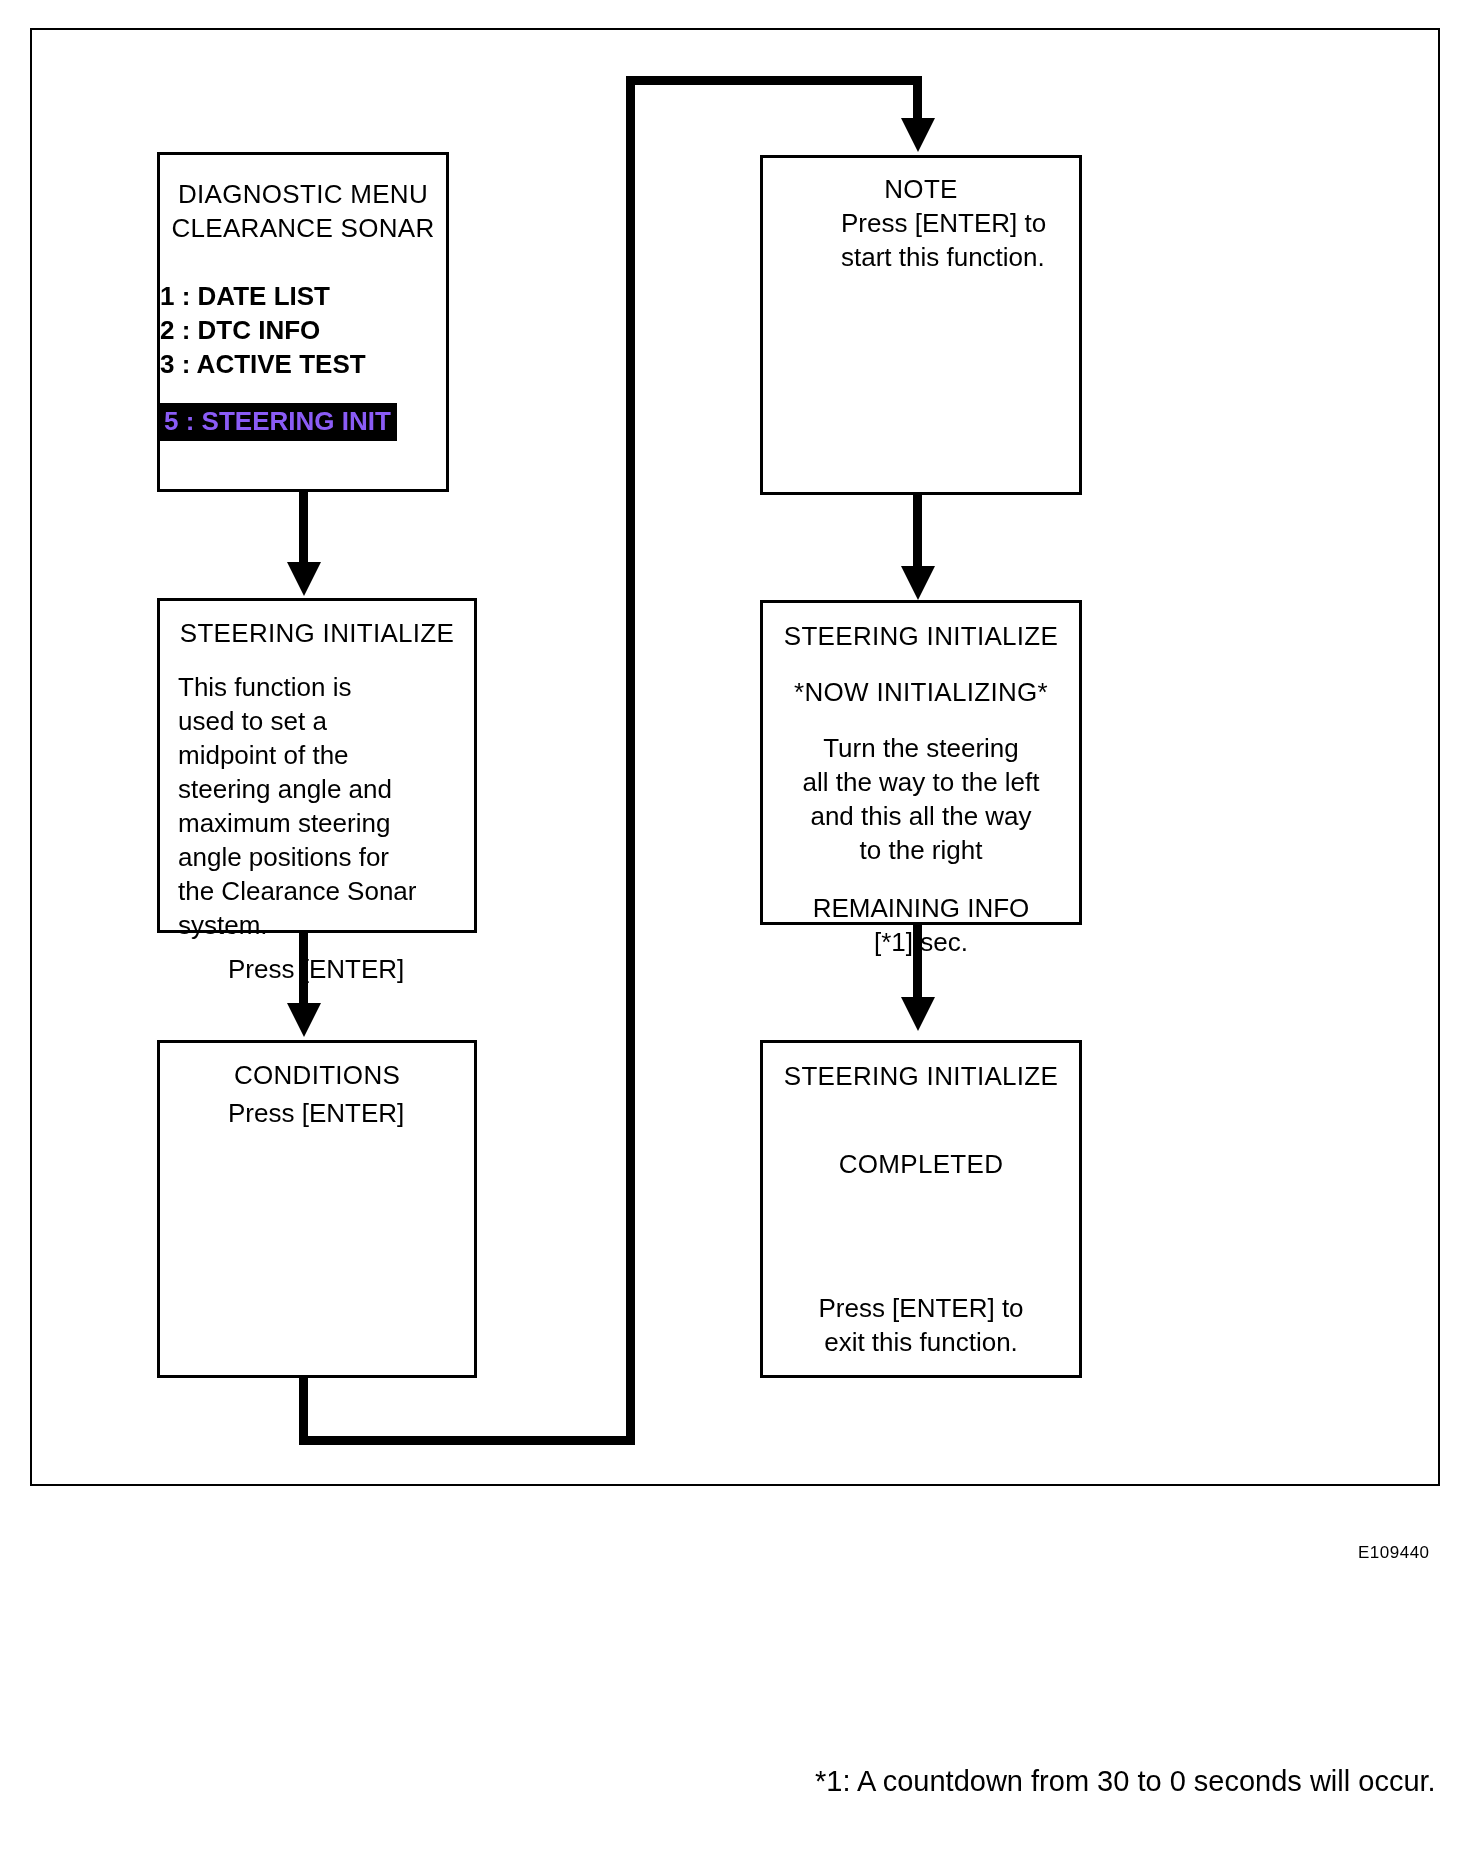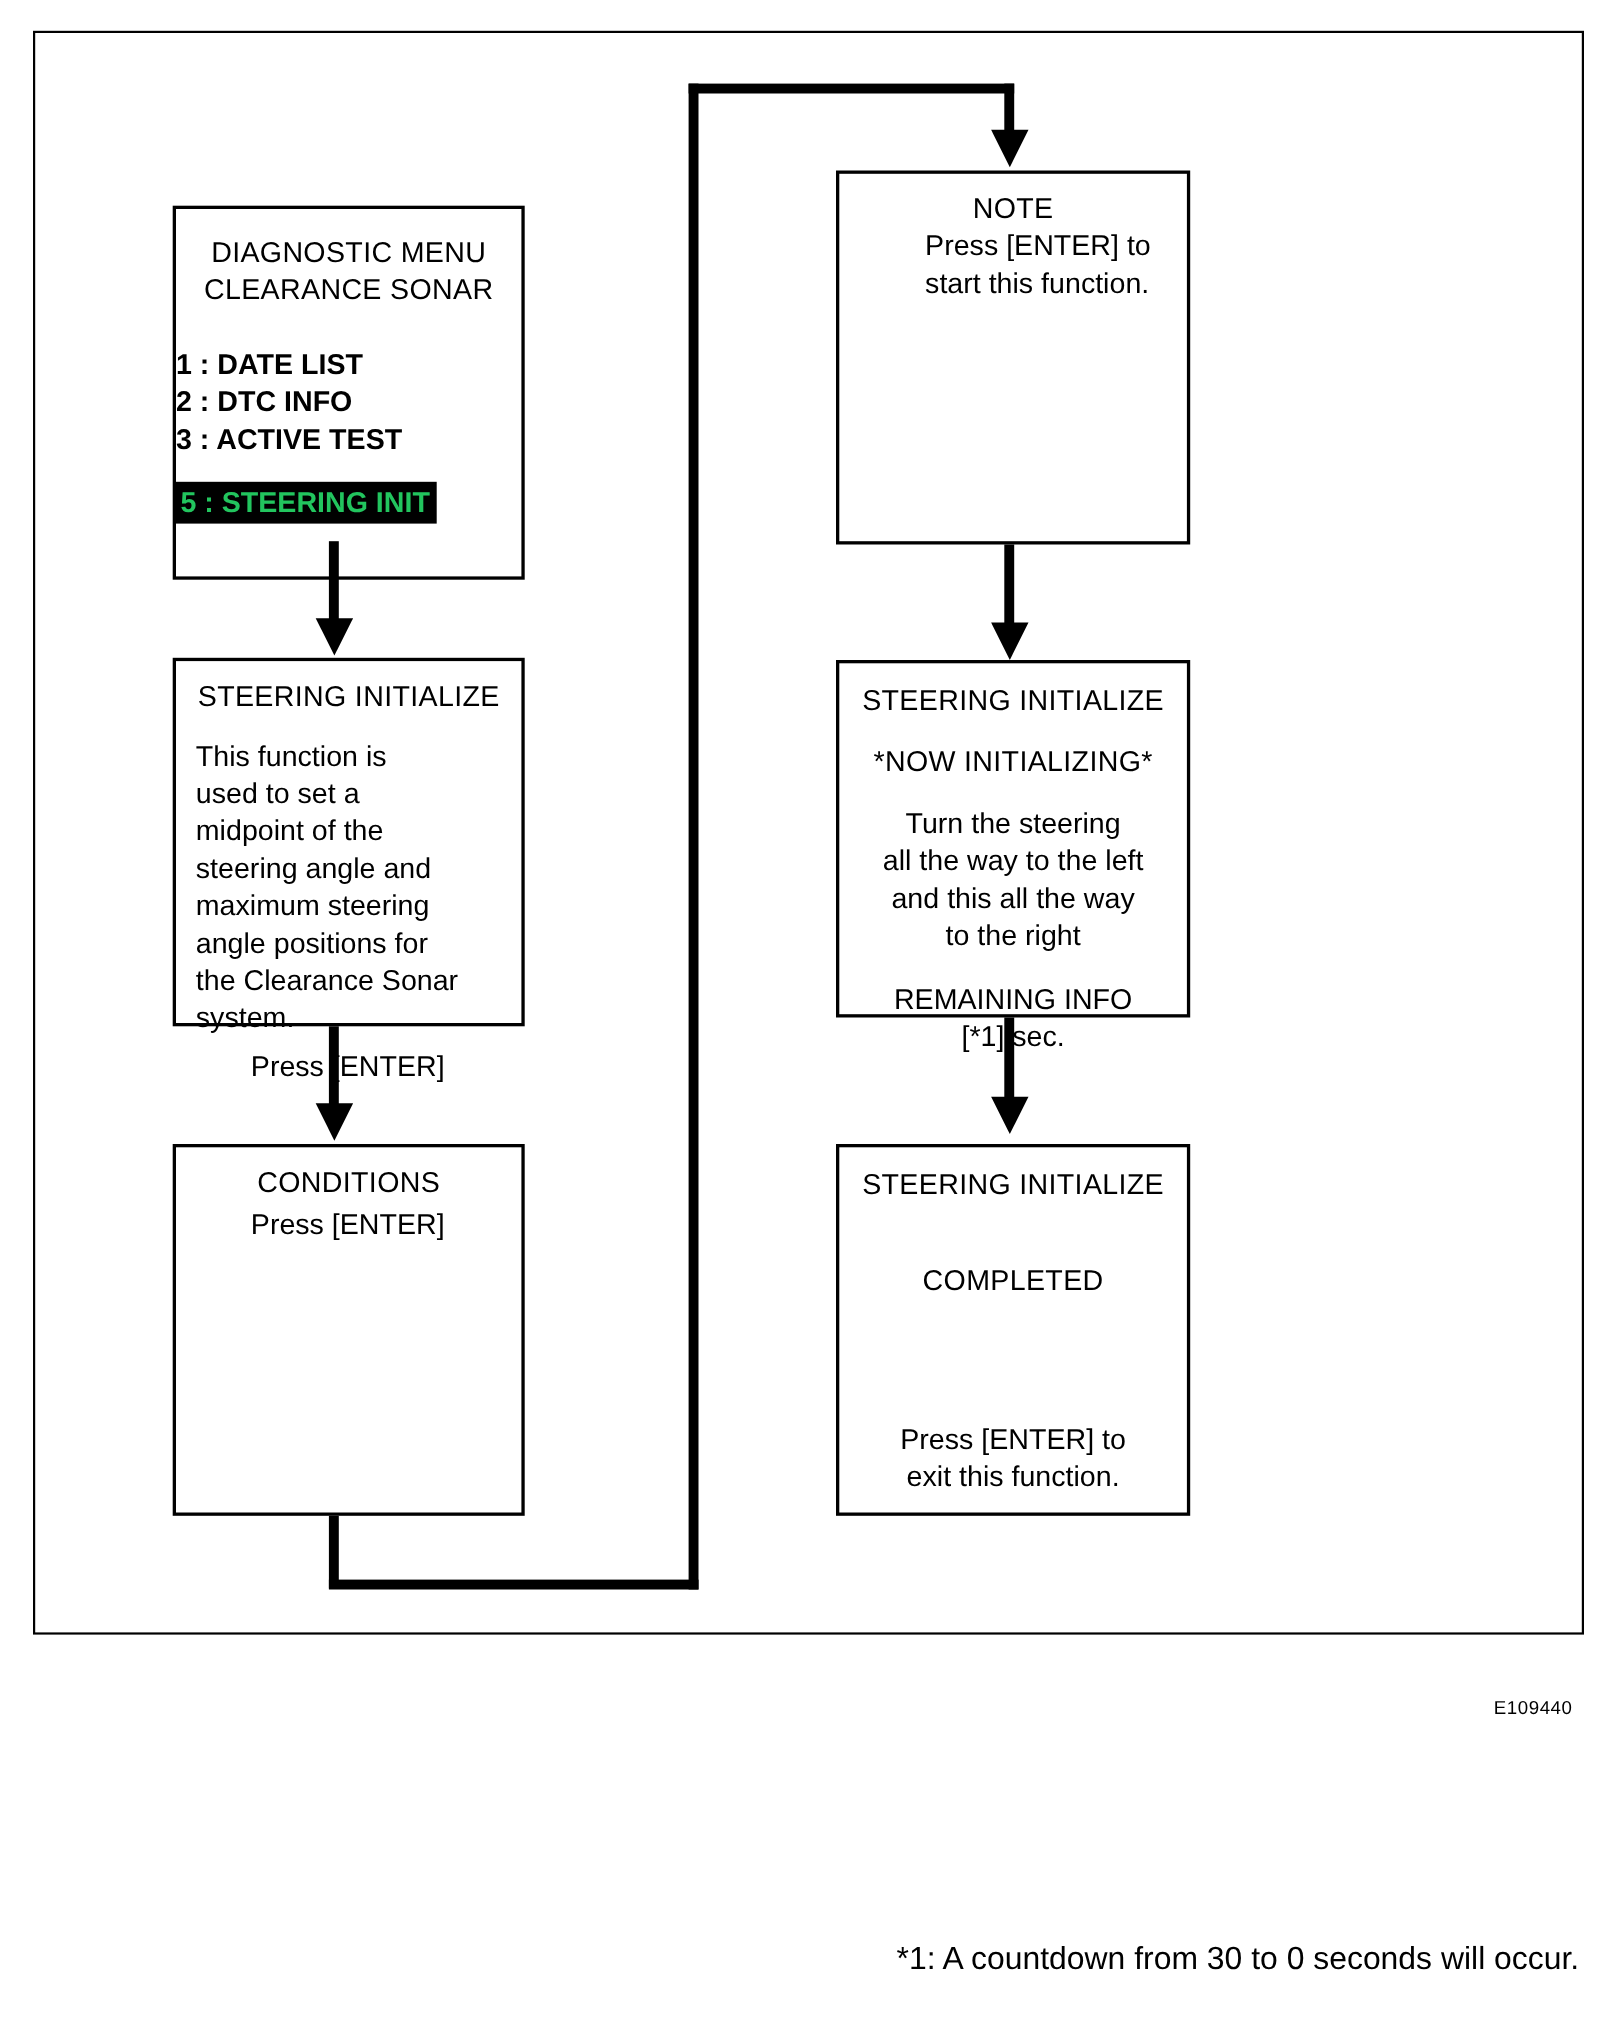--- a/index.html
+++ b/index.html
@@ -53,21 +53,21 @@
     white-space: pre;
   }
   .center-line {
     text-align: center;
   }
 
   
   .menu-highlight {
     display: inline-block;
     background: #000000;
-    color: #22c55e;
+    color: #8b5cf6;
     padding: 1px 6px 3px 4px;
   }
 
   
   .conn {
     position: absolute;
     background: #000000;
   }
   .arrow-head-down {
     position: absolute;
@@ -91,21 +91,21 @@
     width: 660px;
   }
 </style>
 </head>
 <body>
 
 <div id="page">
 
   <div class="page-frame"></div>
 
-  <div class="screen-box" style="left:157px; top:152px; width:320px; height:340px;margin-top:35px;">
+  <div class="screen-box" style="left:157px; top:152px; width:292px; height:340px;">
     <div class="screen-title" style="margin-top:22px;">DIAGNOSTIC MENU</div>
     <div class="screen-title">CLEARANCE SONAR</div>
 
     <div class="screen-body" style="margin-top:34px; font-weight:bold;">
       <div class="ln">1 : DATE LIST</div>
       <div class="ln">2 : DTC INFO</div>
       <div class="ln">3 : ACTIVE TEST</div>
       <div style="height:22px;"></div>
       <div>
         <span class="menu-highlight">5 : STEERING INIT</span>

